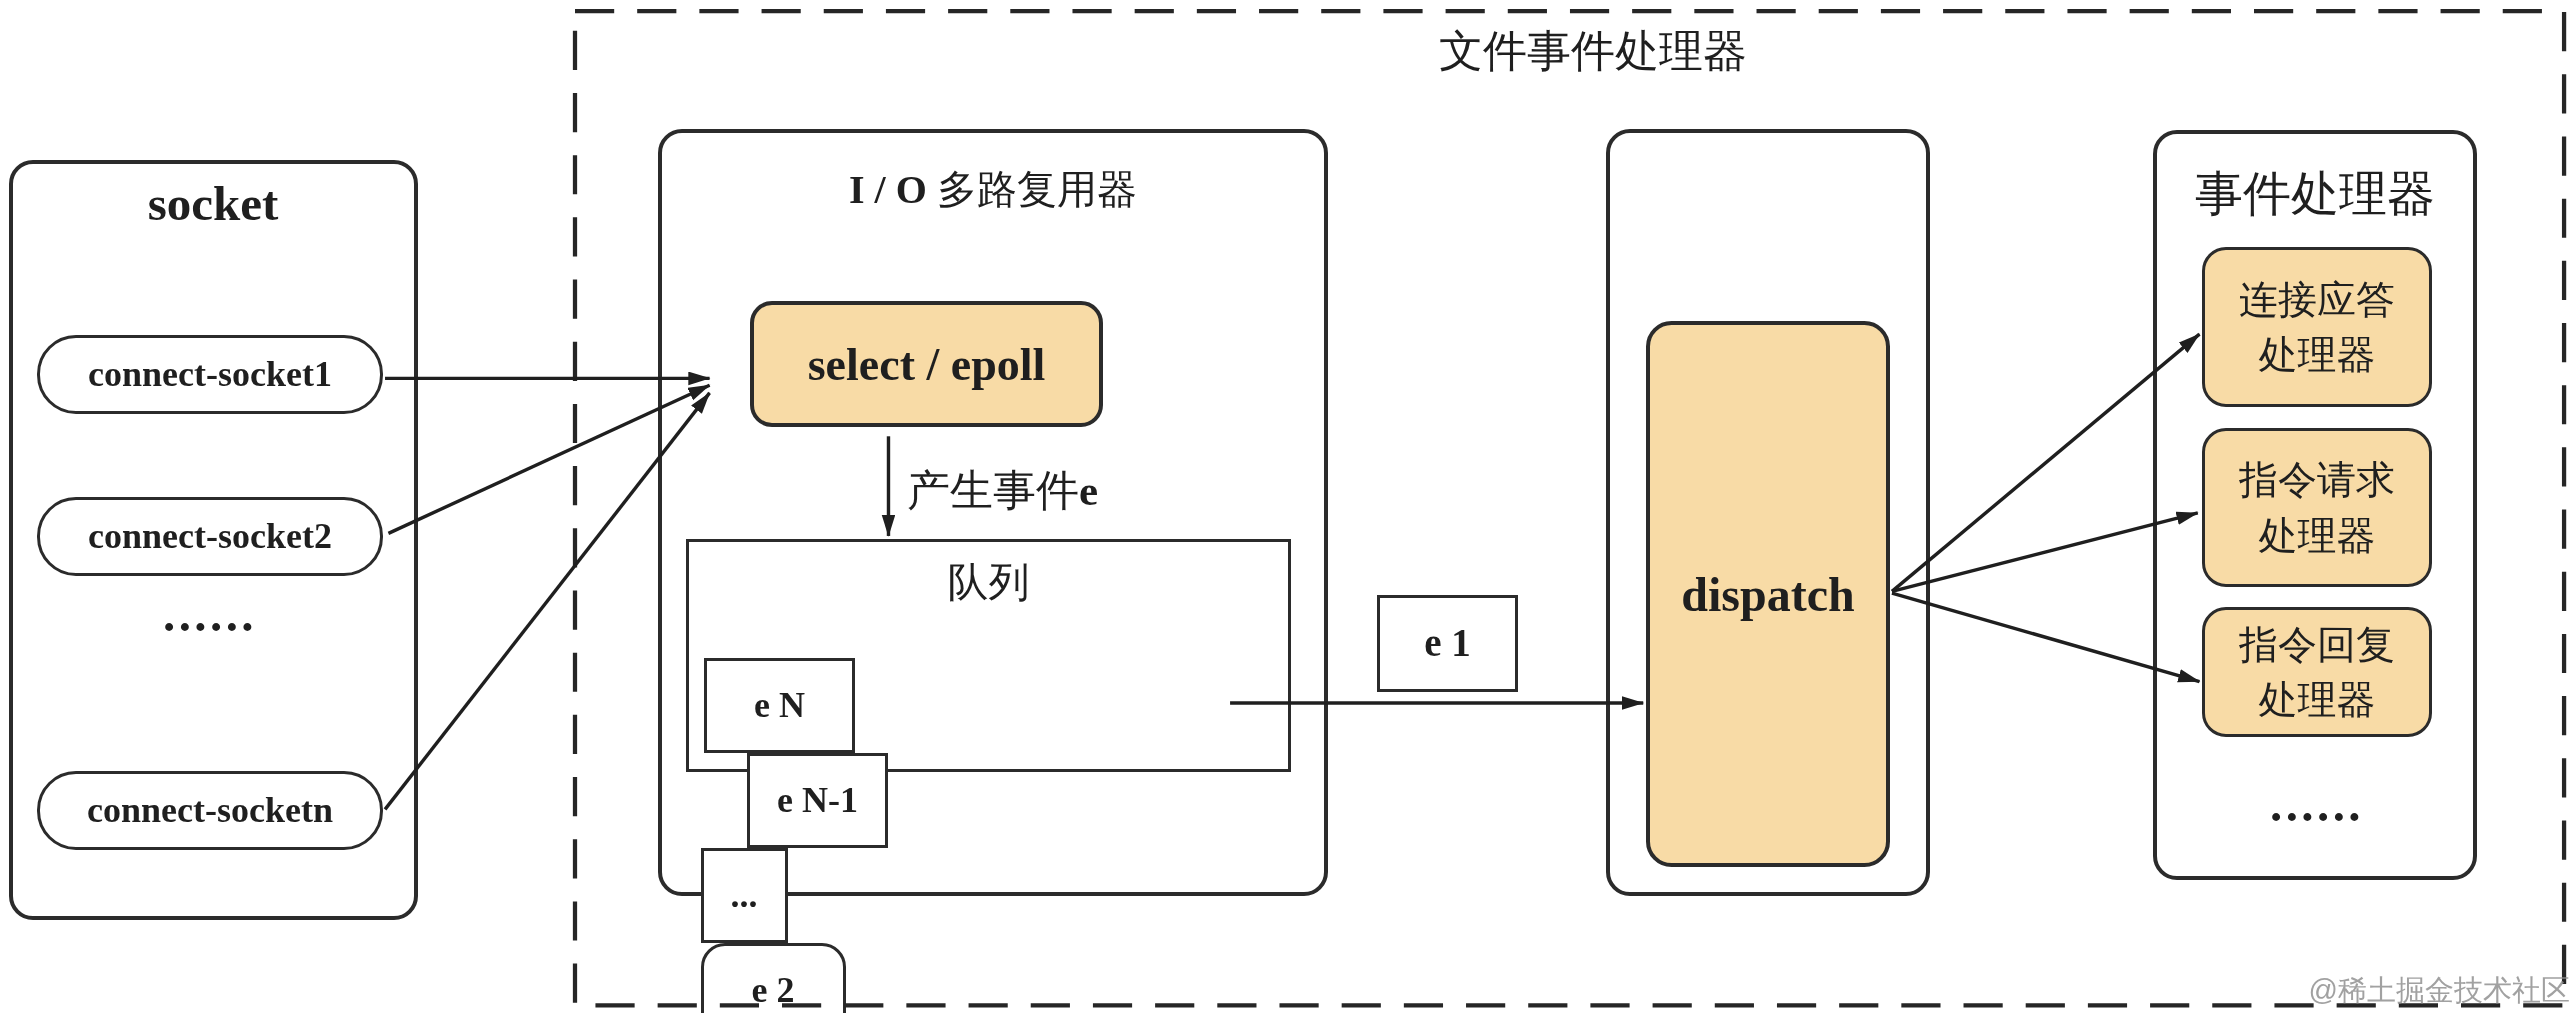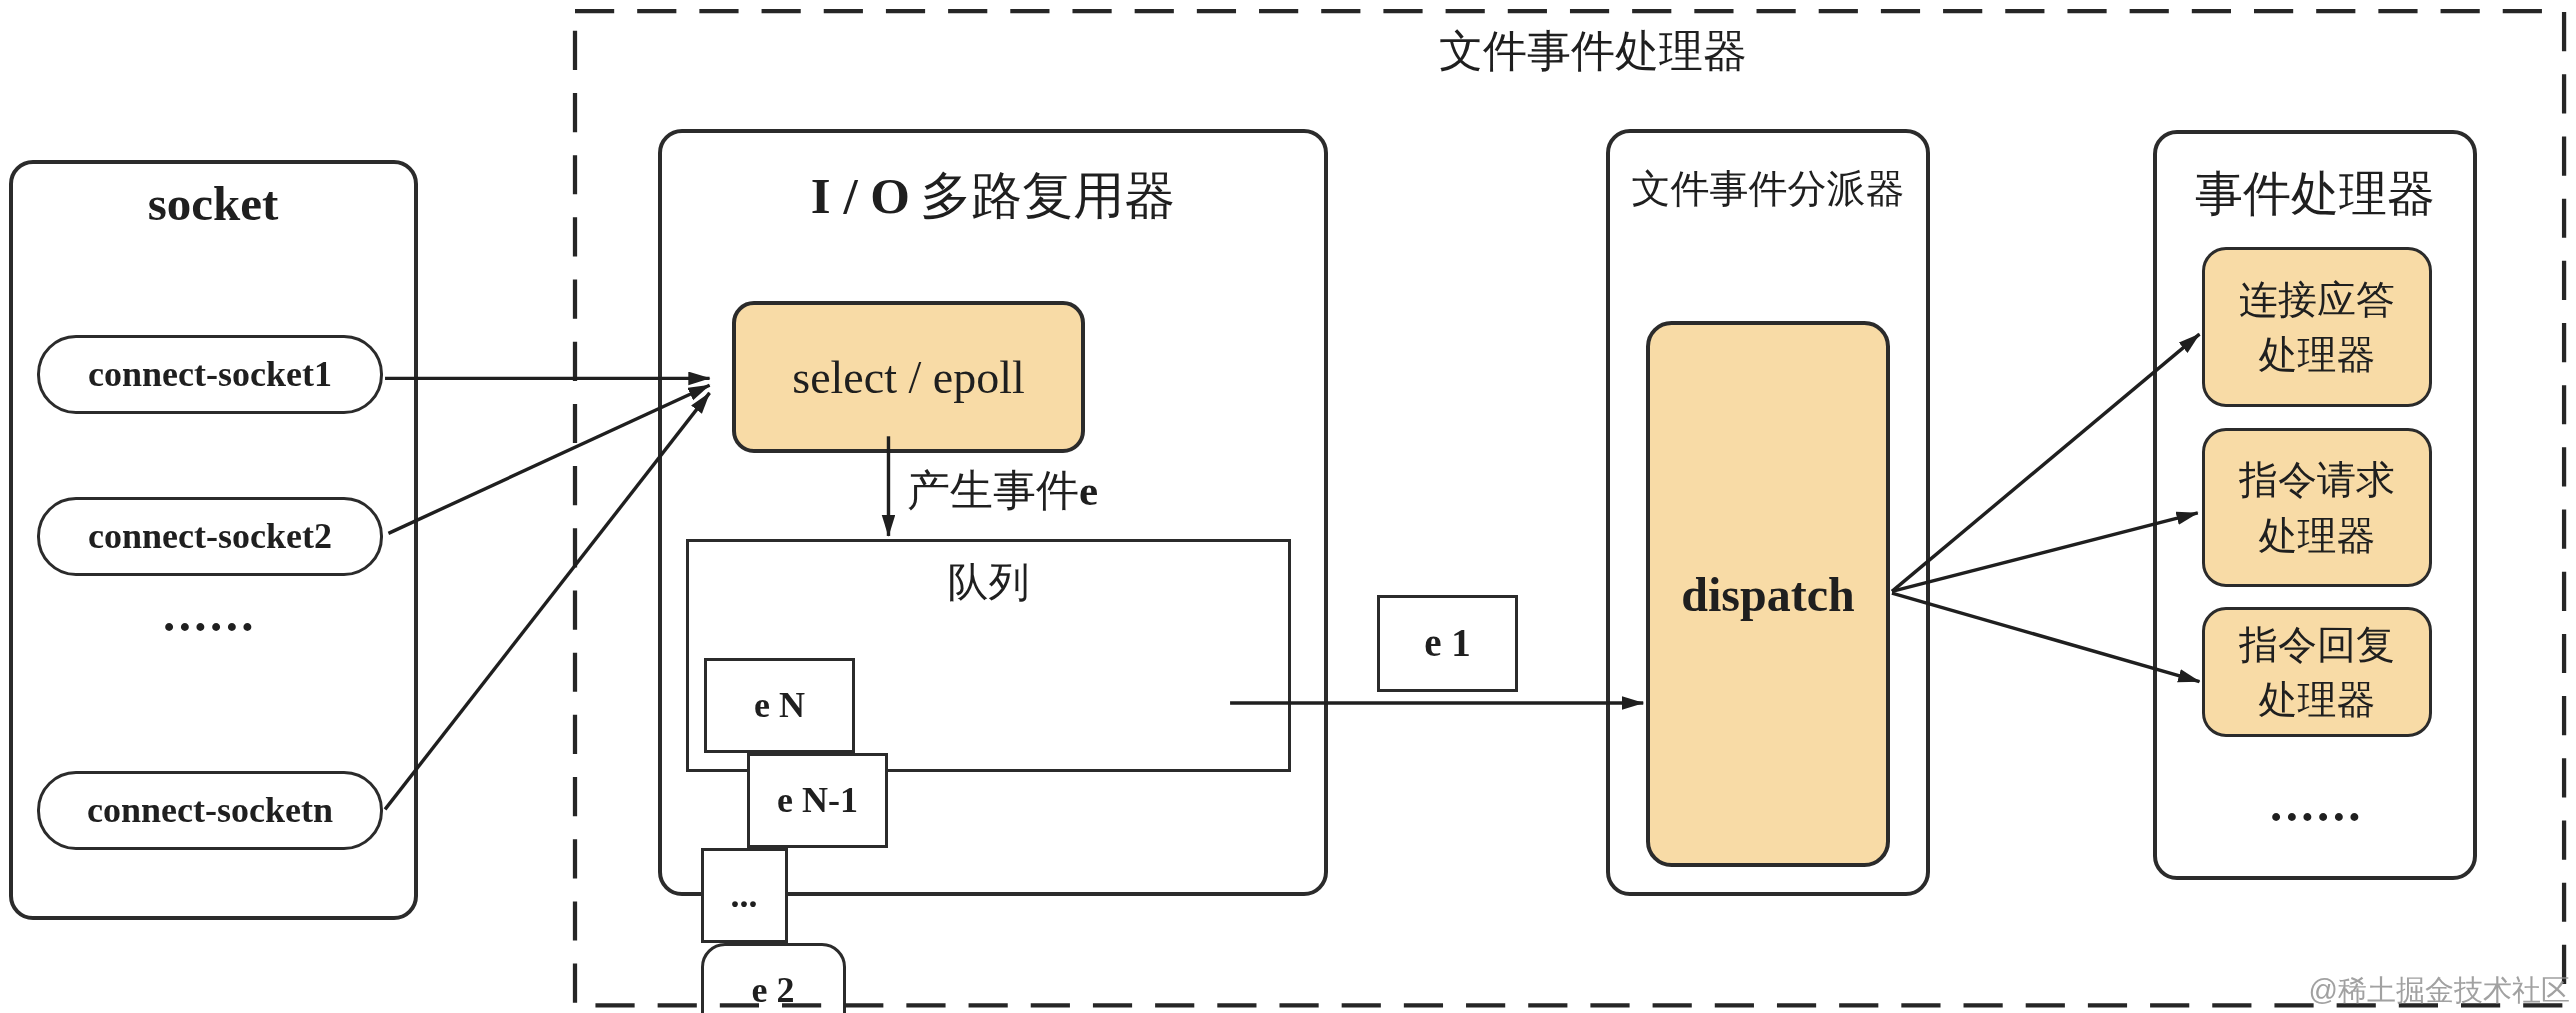--- a/index.html
+++ b/index.html
@@ -25,21 +25,21 @@
   }
   #socket-panel      { left: 8.5px;   top: 160px; width: 409px; height: 760px; }
   #io-panel          { left: 658px;  top: 129px; width: 670px; height: 767px; }
   #dispatcher-panel  { left: 1606px; top: 129px; width: 324px; height: 767px; }
   #handler-panel     { left: 2153px; top: 130px; width: 324px; height: 750px; }
 
   
   .panel-title { text-align: center; color: #1f1f1f; }
   #outer-title       { left: 573px;  top: 22px;  width: 1992px; font-size: 44px; text-align: center; margin-left: 24px; }
   #socket-title      { left: 8.5px;   top: 175px; width: 409px;  font-size: 49px; font-weight: bold; }
-  #io-title          { left: 658px;  top: 162px; width: 670px;  font-size: 51px; }
+  #io-title          { left: 658px;  top: 162px; width: 670px;  font-size: 40px; }
   #io-title .en      { font-weight: bold; margin-right: 10.2px; }
   #dispatcher-title  { left: 1606px; top: 162px; width: 324px;  font-size: 39px; }
   #handler-title     { left: 2153px; top: 162px; width: 324px;  font-size: 48px; }
 
   
   .pill {
     left: 37px; width: 346px; height: 79px;
     border: 3.4px solid #2b2b2b; border-radius: 39px;
     background: #fff;
     font-size: 36px; font-weight: bold;
@@ -55,23 +55,23 @@
   #socket-dots  { left: 37px;   top: 572px; width: 346px; height: 85px; line-height: 85px; }
   #handler-dots { left: 2202px; top: 762px; width: 230px; height: 85px; line-height: 85px; }
 
   
   .orange {
     background: #F8DBA6;
     border: 4.3px solid #2b2b2b;
     display: flex; align-items: center; justify-content: center;
   }
   #select-box {
-    left: 732px; top: 301px; width: 353px; height: 152px;
+    left: 750px; top: 301px; width: 353px; height: 126px;
     border-radius: 22px;
-    font-size: 46px; font-weight: normal;
+    font-size: 46px; font-weight: bold;
   }
   #dispatch-box {
     left: 1646px; top: 321px; width: 244px; height: 546px;
     border-radius: 25.6px;
     font-size: 48px; font-weight: bold;
   }
   .handler-box {
     left: 2202px; width: 230px;
     border: 3.4px solid #2b2b2b; border-radius: 24px;
     background: #F8DBA6;
@@ -154,21 +154,20 @@
   <div class="abs" id="queue-cells">
     <div class="qcell" id="qcell-0">e N</div>
     <div class="qcell" id="qcell-1">e N-1</div>
     <div class="qcell" id="qcell-2">...</div>
     <div class="qcell" id="qcell-3">e 2</div>
   </div>
 
   <div class="abs" id="e1-box">e 1</div>
 
   <div class="abs panel" id="dispatcher-panel"></div>
-  <div class="abs panel-title" id="dispatcher-title">文件事件分派器</div>
   <div class="abs orange" id="dispatch-box">dispatch</div>
 
   <div class="abs panel" id="handler-panel"></div>
   <div class="abs panel-title" id="handler-title">事件处理器</div>
   <div class="abs handler-box" id="handler-1">
     <span>连接应答</span>
     <span>处理器</span>
   </div>
   <div class="abs handler-box" id="handler-2">
     <span>指令请求</span>

